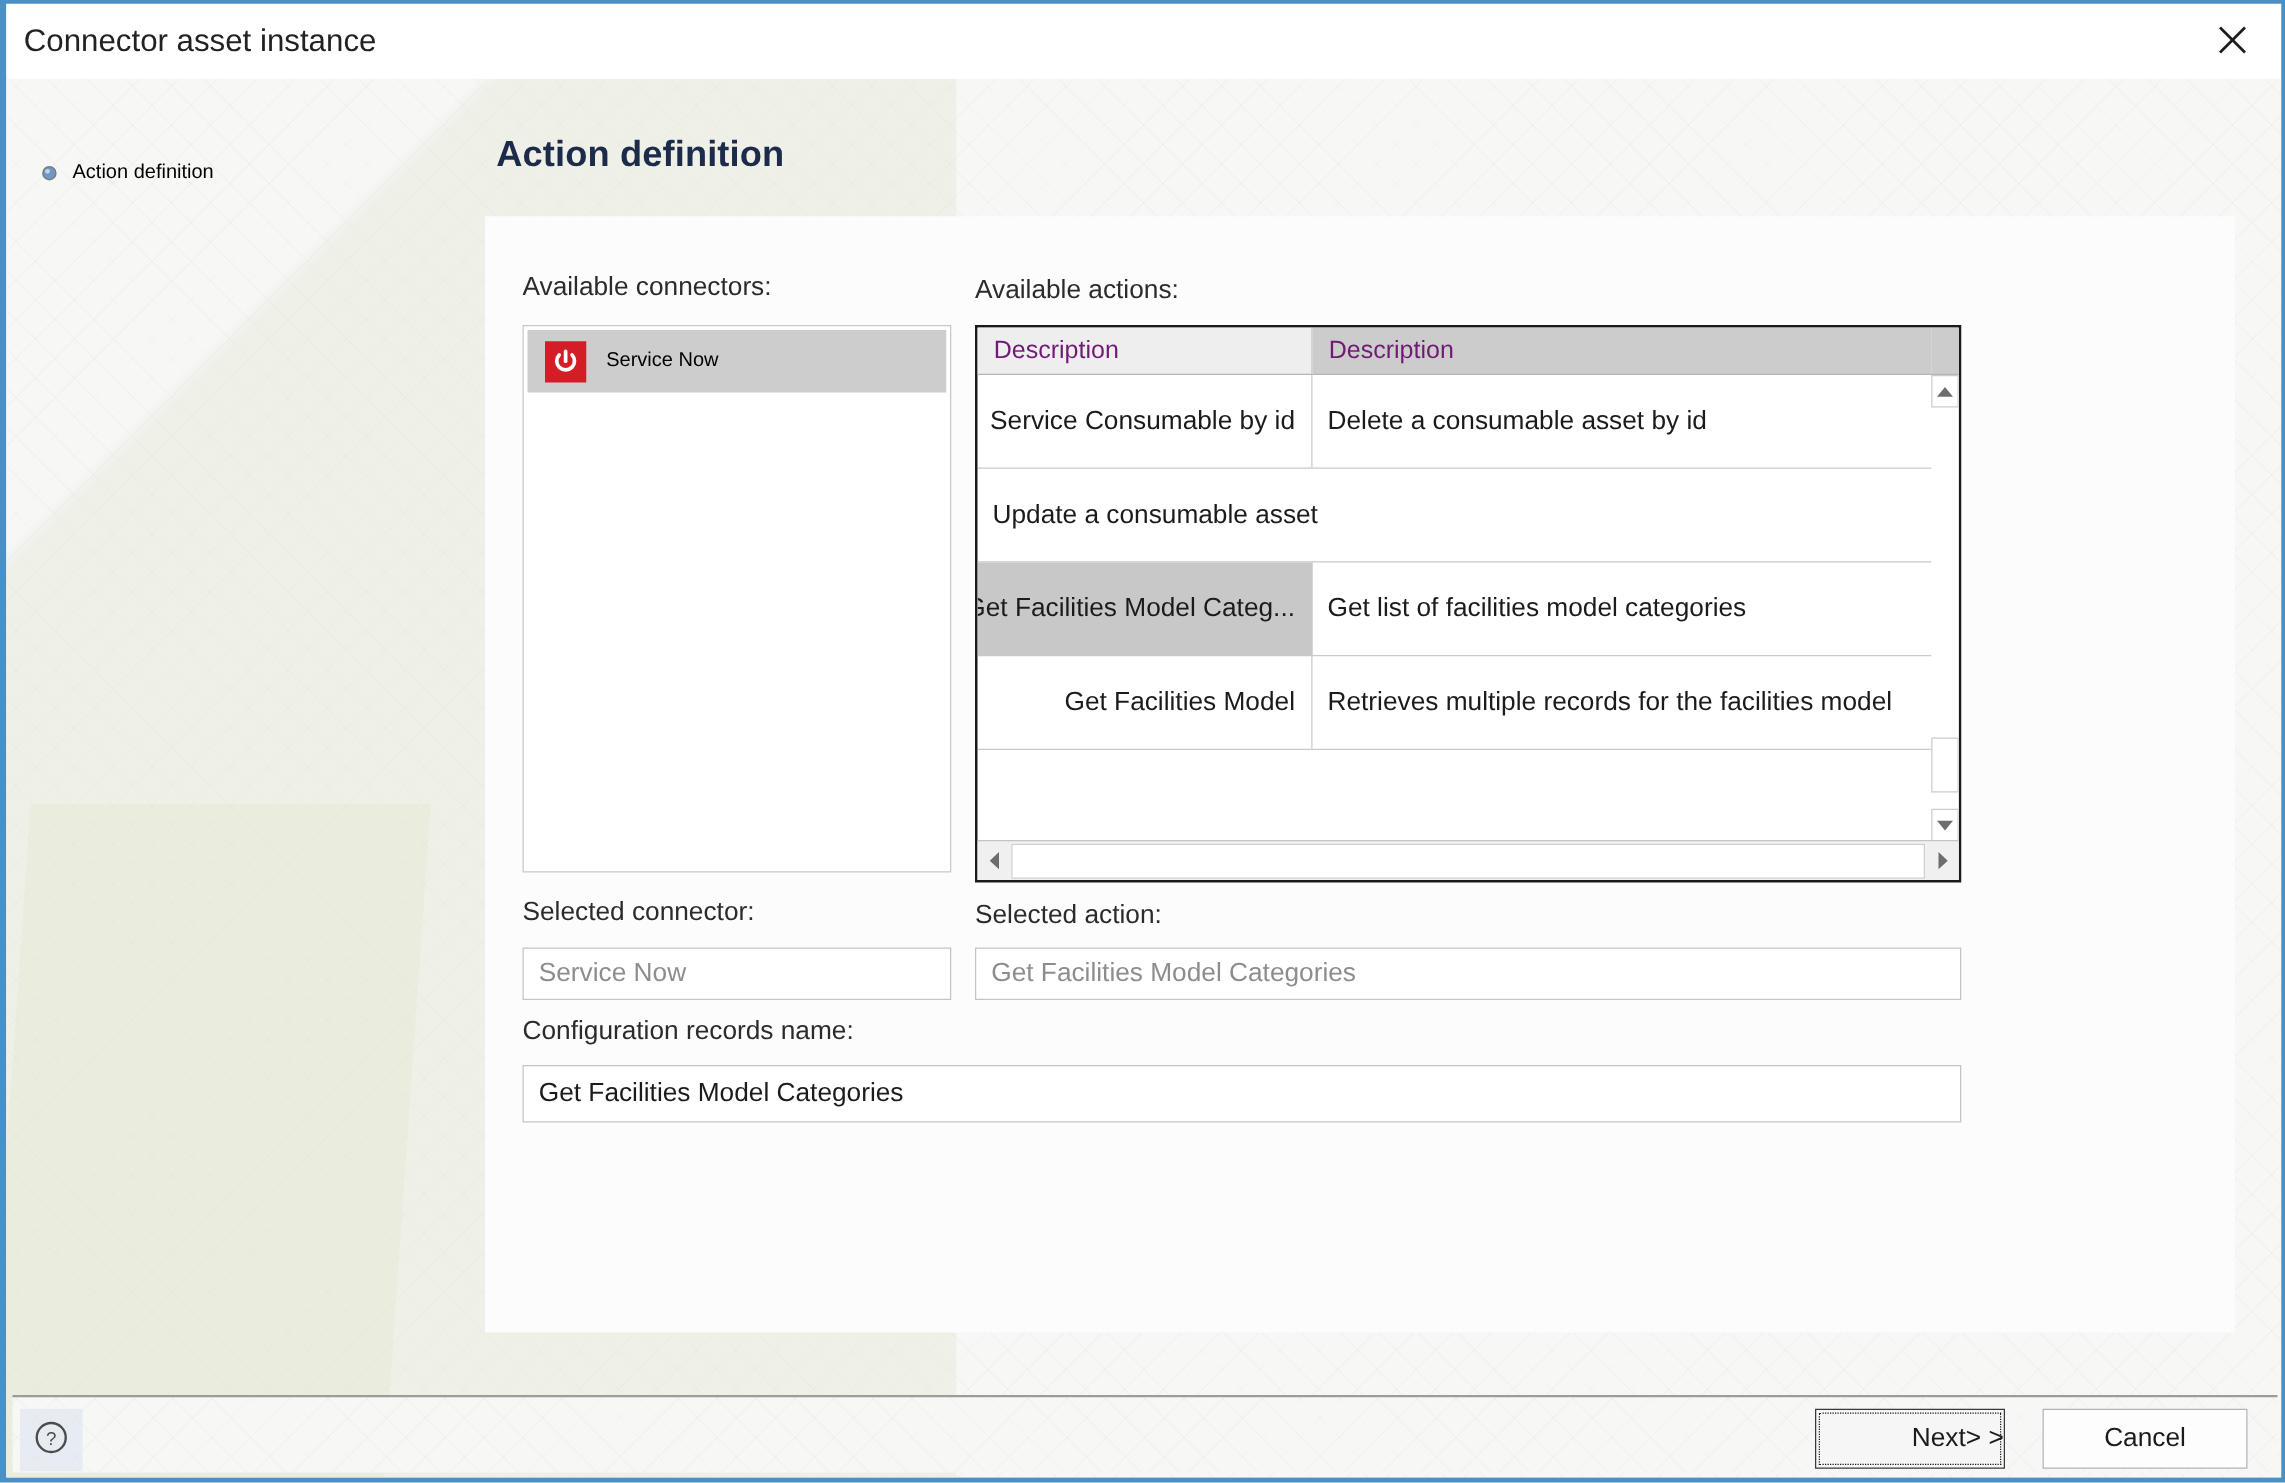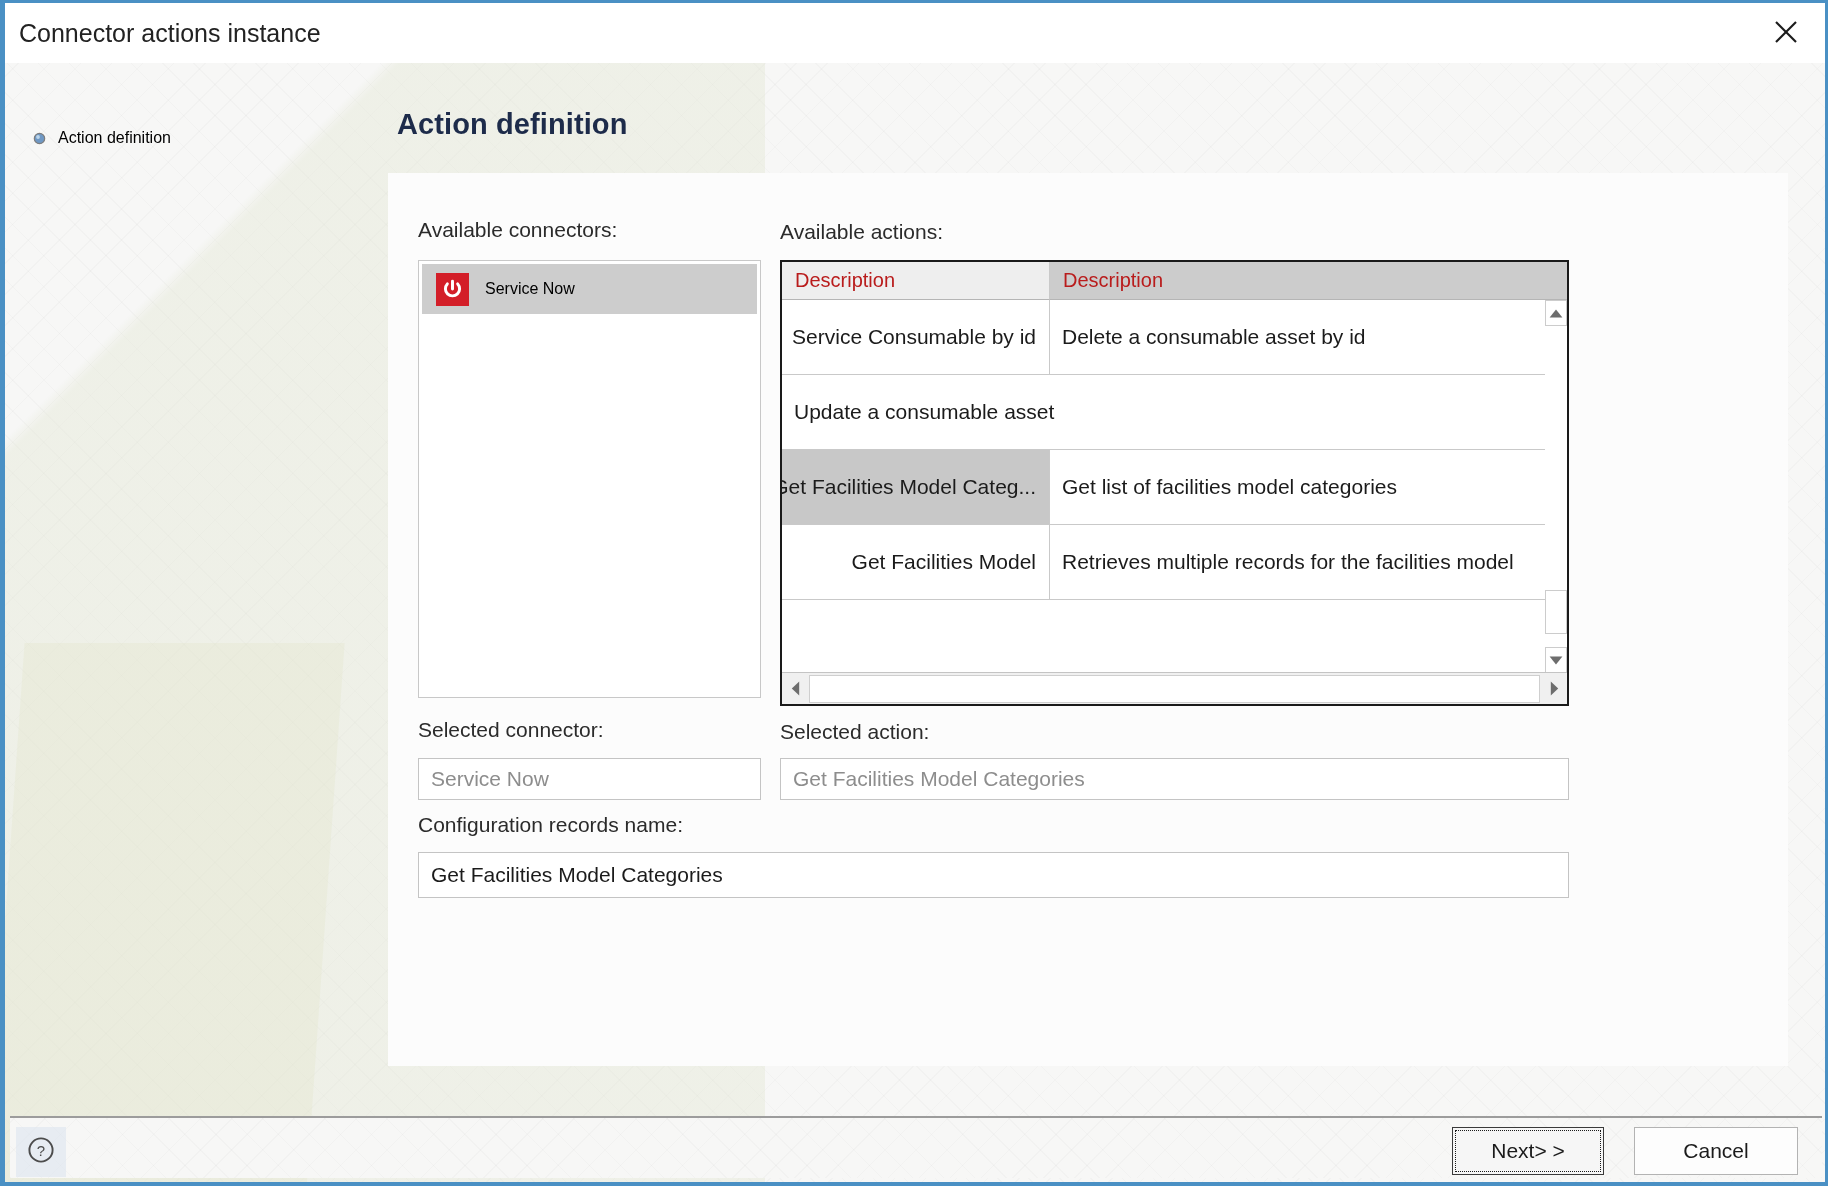--- a/index.html
+++ b/index.html
@@ -170,21 +170,21 @@
     background: #ffffff;
     overflow: hidden;
   }
   #table-header {
     display: flex;
     height: 38px;
     box-sizing: border-box;
   }
   .th {
     font-size: 20px;
-    color: #b91c1c;
+    color: #701a75;
     display: flex;
     align-items: center;
     padding-left: 13px;
     box-sizing: border-box;
     cursor: pointer;
     border-bottom: 1px solid #b5b5b5;
   }
   .th-desc1 {
     width: 268px;
     background: #eeeeee;
@@ -362,21 +362,21 @@
   }
   #next-button {
     position: absolute;
     right: 218px; top: 9px;
     width: 152px; height: 48px;
     background: #f6f6f6;
     border: 1px solid #3a3a3a;
     box-sizing: border-box;
     display: flex;
     align-items: center;
-    justify-content: center;
+    justify-content: flex-end;
     cursor: pointer;
   }
   #next-button .focus-ring {
     position: absolute;
     left: 2px; top: 2px; right: 2px; bottom: 2px;
     border: 1px dotted #1a1a1a;
     pointer-events: none;
   }
   #next-label {
     font-size: 21px;
@@ -403,21 +403,21 @@
 </head>
 <body>
 
 <div id="window">
 
   <div id="bg-texture"></div>
   <div id="bg-wash"></div>
   <div id="bg-wash2"></div>
 
   <div id="titlebar">
-    <div id="title-text">Connector actions instance</div>
+    <div id="title-text">Connector asset instance</div>
     <div id="close-button">
       <span>
         <svg width="30" height="30" viewBox="0 0 30 30" aria-hidden="true">
           <line x1="5" y1="5" x2="25" y2="25" stroke="#1b1b1b" stroke-width="2.1"></line>
           <line x1="25" y1="5" x2="5" y2="25" stroke="#1b1b1b" stroke-width="2.1"></line>
         </svg>
       </span>
     </div>
   </div>
 

